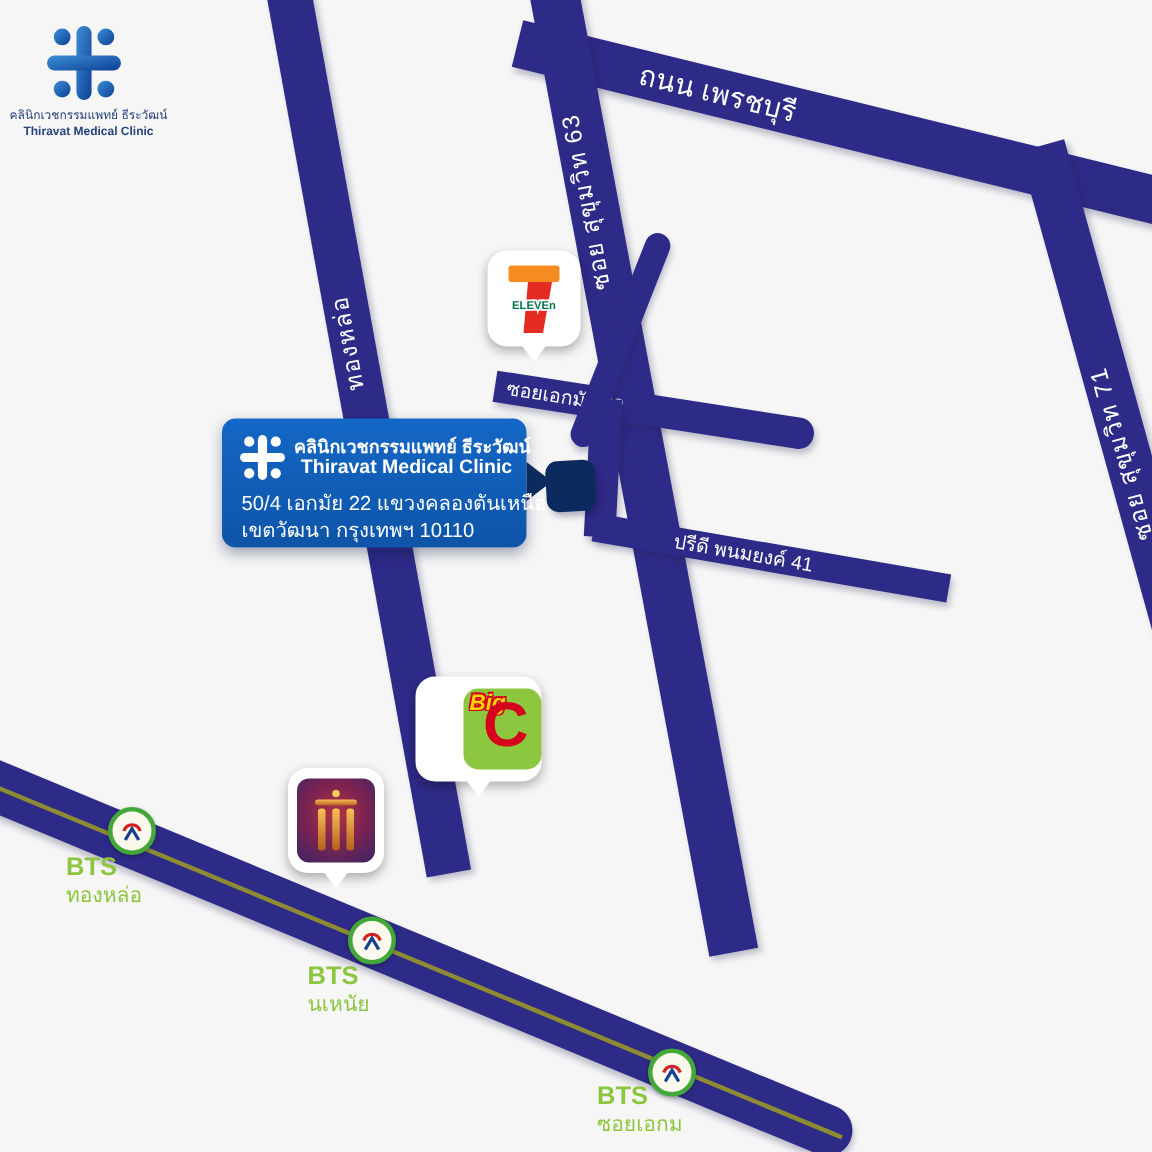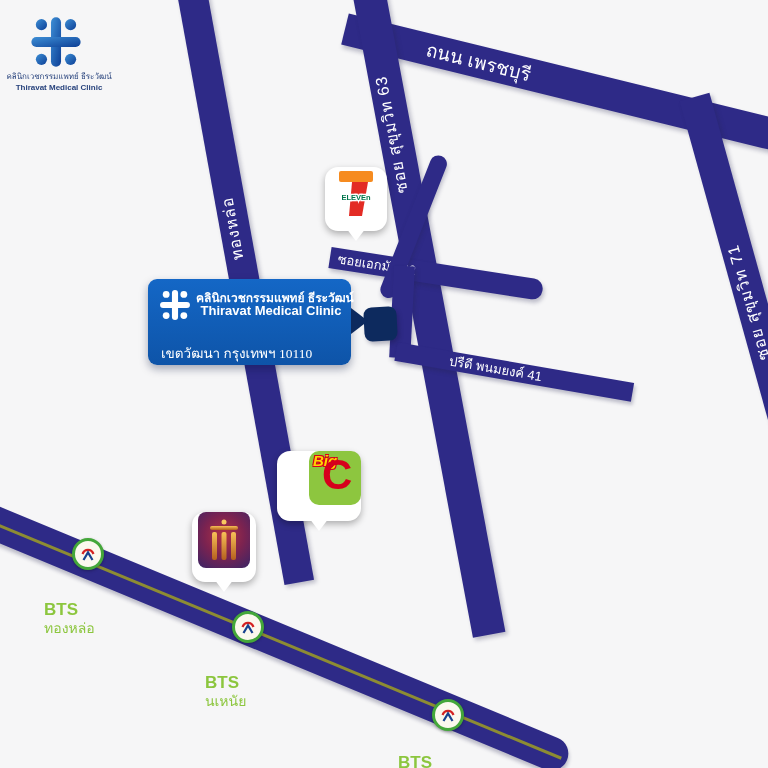--- a/index.html
+++ b/index.html
@@ -56,33 +56,33 @@
              background:linear-gradient(180deg,#1467c6,#0e54a8); z-index:6;
              box-shadow:0 4px 9px rgba(10,20,60,.35); color:#fff; }
   #callout .co-arrow { position:absolute; left:100%; top:29px; width:0; height:0;
                        border:13px solid transparent; border-left:17px solid #0d2a5e; border-right:none; }
   #callout .co-logo { position:absolute; left:10px; top:9px; }
   #callout .co-t1 { position:absolute; left:48px; top:9px; width:150px; text-align:center;
                     font-size:12px; font-weight:bold; white-space:nowrap; }
   #callout .co-t2 { position:absolute; left:48px; top:24px; width:150px; text-align:center;
                     font-size:13px; font-weight:bold; white-space:nowrap; }
   #callout .co-a1 { position:absolute; left:13px; top:45px; font-size:13.5px; white-space:nowrap; }
-  #callout .co-a2 { position:absolute; left:13px; top:63px; font-size:13.5px; white-space:nowrap;font-family:Liberation Serif, serif; }
+  #callout .co-a2 { position:absolute; left:13px; top:63px; font-size:13.5px; white-space:nowrap; }
 
   
   #brand { position:absolute; left:0; top:0; z-index:7; }
   #brand .b-logo { position:absolute; left:26px; top:14px; }
   #brand .b-text { position:absolute; left:4px; top:72px; width:110px; text-align:center;
                    color:#27427c; line-height:1.35; }
   #brand .b-th { font-size:8px; }
   #brand .b-en { font-size:8px; font-weight:bold; }
 
   
   .pin { position:absolute; background:#fff; border-radius:13px; z-index:6;
-         box-shadow:0 3px 7px rgba(0,0,0,.3); display:flex; justify-content:center; }
+         box-shadow:0 3px 7px rgba(0,0,0,.3); display:flex; align-items:center; justify-content:center; }
   .pin::after { content:""; position:absolute; left:50%; top:96%; transform:translateX(-50%);
                 border:10px solid transparent; border-top:13px solid #fff; border-bottom:none; }
 
   #pin-711 { left:325px; top:167px; width:62px; height:64px; }
   .seven-wrap { position:relative; width:46px; height:52px; }
 
   #pin-bigc { left:277px; top:451px; width:52px; height:70px;padding-left:32px; }
   .bigc-box { position:relative; width:52px; height:54px; background:#8dc63f; border-radius:10px; overflow:hidden; }
   .bigc-big { position:absolute; left:4px; top:1px; font-style:italic; font-weight:bold; font-size:15px;
               color:#ffd400; text-shadow:-1px -1px 0 #d6001c,1px -1px 0 #d6001c,-1px 1px 0 #d6001c,1px 1px 0 #d6001c; }
@@ -95,21 +95,21 @@
 
   
   .bts { position:absolute; width:26px; height:26px; border-radius:50%; background:#fbf8ee;
          border:3px solid #44a73a; z-index:5; display:flex; align-items:center; justify-content:center;
          box-shadow:0 1px 3px rgba(0,0,0,.3); }
   #bts-thonglor { left:72px;  top:538px; }
   #bts-ekkamai  { left:232px; top:611px; }
   #bts-phrakhanong { left:432px; top:699px; }
 
   .bts-label { position:absolute; color:#8cc63e; z-index:6; line-height:1.15; }
-  .bts-brand { font-size:17px; font-weight:bold;margin-top:32px; }
+  .bts-brand { font-size:17px; font-weight:bold; }
   .bts-sub { font-size:14px; }
   #lbl-thonglor { left:44px;  top:568px; }
   #lbl-ekkamai  { left:205px; top:641px; }
   #lbl-phrakhanong { left:398px; top:721px; }
 </style>
 </head>
 <body>
 
 <div id="stage">
 
@@ -154,20 +154,21 @@
         <rect x="41" y="6" width="18" height="88" rx="9"></rect>
         <rect x="6" y="41" width="88" height="18" rx="9"></rect>
         <circle cx="24" cy="19" r="10"></circle>
           <circle cx="76" cy="19" r="10"></circle>
         <circle cx="24" cy="81" r="10"></circle>
           <circle cx="76" cy="81" r="10"></circle>
       </g>
     </svg>
     <div class="co-t1">คลินิกเวชกรรมแพทย์ ธีระวัฒน์</div>
     <div class="co-t2">Thiravat Medical Clinic</div>
+    <div class="co-a1">50/4 เอกมัย 22 แขวงคลองตันเหนือ</div>
     <div class="co-a2">เขตวัฒนา กรุงเทพฯ 10110</div>
   </div>
 
   <div id="brand">
     <svg class="b-logo" width="60" height="56" viewBox="0 0 100 100">
       <defs>
         <linearGradient id="blg" x1="0" y1="0" x2="1" y2="1">
           <stop offset="0" stop-color="#3d8fd6"></stop>
             <stop offset="1" stop-color="#0d3f96"></stop>
         </linearGradient>

